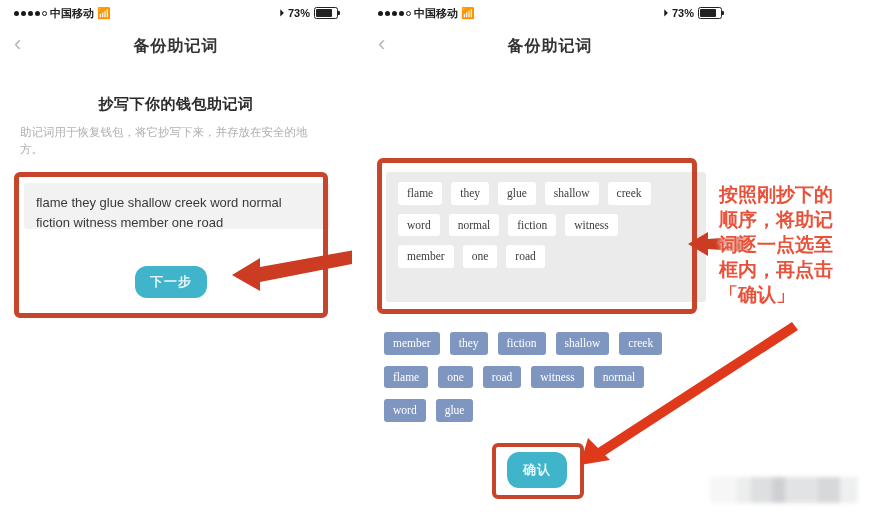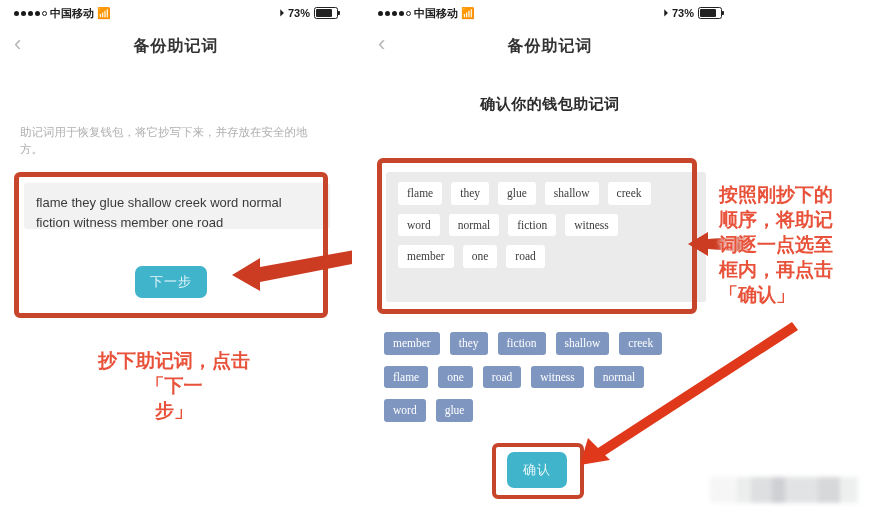--- a/index.html
+++ b/index.html
@@ -45,23 +45,23 @@
   
   .h-title{position:absolute;width:100%;text-align:center;font-size:15px;font-weight:bold;color:#2b2b2b;letter-spacing:.5px;}
   .h-sub{position:absolute;font-size:11.5px;color:#b0b0b0;line-height:1.45;}
 
   
   .mnemo-box{position:absolute;background:#f2f2f2;border-radius:3px;padding:10px 12px;box-sizing:border-box;}
   .mnemo-text{font-size:13px;color:#3a3a3a;line-height:1.55;font-family:"Liberation Sans","DejaVu Sans",sans-serif;}
 
   
   .btn-teal{
-    position:absolute;background:#3fb4ca;border-radius:7px;
+    position:absolute;background:#3fb4ca;border-radius:12px;
     display:flex;align-items:center;justify-content:center;
-    color:#e8f7fb;font-size:13px;letter-spacing:1px;
+    color:#e8f7fb;font-size:13px;letter-spacing:1px;font-weight:bold;
   }
 
   
   .sel-panel{position:absolute;background:#ebebeb;border-radius:3px;box-sizing:border-box;padding:10px 12px;}
   .chip-rows{display:flex;flex-direction:column;gap:9px;font-family:Liberation Serif, serif;}
   .chip-row{display:flex;gap:9px;}
   .chip-white{
     background:#ffffff;border-radius:3px;
     font-size:11.5px;color:#3b3b3b;
     padding:5px 9px;line-height:1.1;white-space:nowrap;
@@ -121,36 +121,35 @@
             <span></span>
           </span>
       </div>
     </div>
 
     <div class="navbar" style="left:14px;width:324px;top:28px;">
       <span class="backchev" style="top:5px;">‹</span>
       <span class="navtitle">备份助记词</span>
     </div>
 
+    <div class="h-title" style="top:95px;">抄写下你的钱包助记词</div>
     <div class="h-sub" style="top:124px;left:20px;width:310px;">助记词用于恢复钱包，将它抄写下来，并存放在安全的地方。</div>
 
     <div class="mnemo-box" style="left:24px;top:183px;width:306px;height:46px;">
       <div class="mnemo-text">flame they glue shallow creek word normal fiction witness member one road</div>
     </div>
 
     <div class="btn-teal" style="left:135px;top:266px;width:72px;height:32px;">下一步</div>
 
     <div class="redbox" style="left:14px;top:172px;width:314px;height:146px;"></div>
 
     <svg class="arrow" style="left:232px;top:240px;width:150px;height:60px;" viewBox="0 0 150 60">
       <polygon points="0,35 28,18 28,27 150,5 150,18 28,42 28,51" fill="#cc3c22"></polygon>
     </svg>
 
-    <div class="anno" id="anno-left" style="left:84px;top:348px;width:180px;white-space:pre-line;">抄下助记词，点击「下一
-步」</div>
   </div>
 
   <div class="panel" id="panel-right">
 
     <div class="statusbar" style="left:26px;width:344px;">
       <div class="sb-left">
         <span class="dots">
           <i></i>
             <i></i>
             <i></i>
@@ -167,21 +166,20 @@
             <span></span>
           </span>
       </div>
     </div>
 
     <div class="navbar" style="left:26px;width:344px;top:28px;">
       <span class="backchev" style="top:5px;">‹</span>
       <span class="navtitle">备份助记词</span>
     </div>
 
-    <div class="h-title" style="top:95px;left:26px;width:344px;">确认你的钱包助记词</div>
 
     <div class="sel-panel" style="left:34px;top:172px;width:320px;height:130px;">
       <div class="chip-rows">
         <div class="chip-row">
           <span class="chip-white">flame</span>
           <span class="chip-white">they</span>
           <span class="chip-white">glue</span>
           <span class="chip-white">shallow</span>
           <span class="chip-white">creek</span>
         </div>

